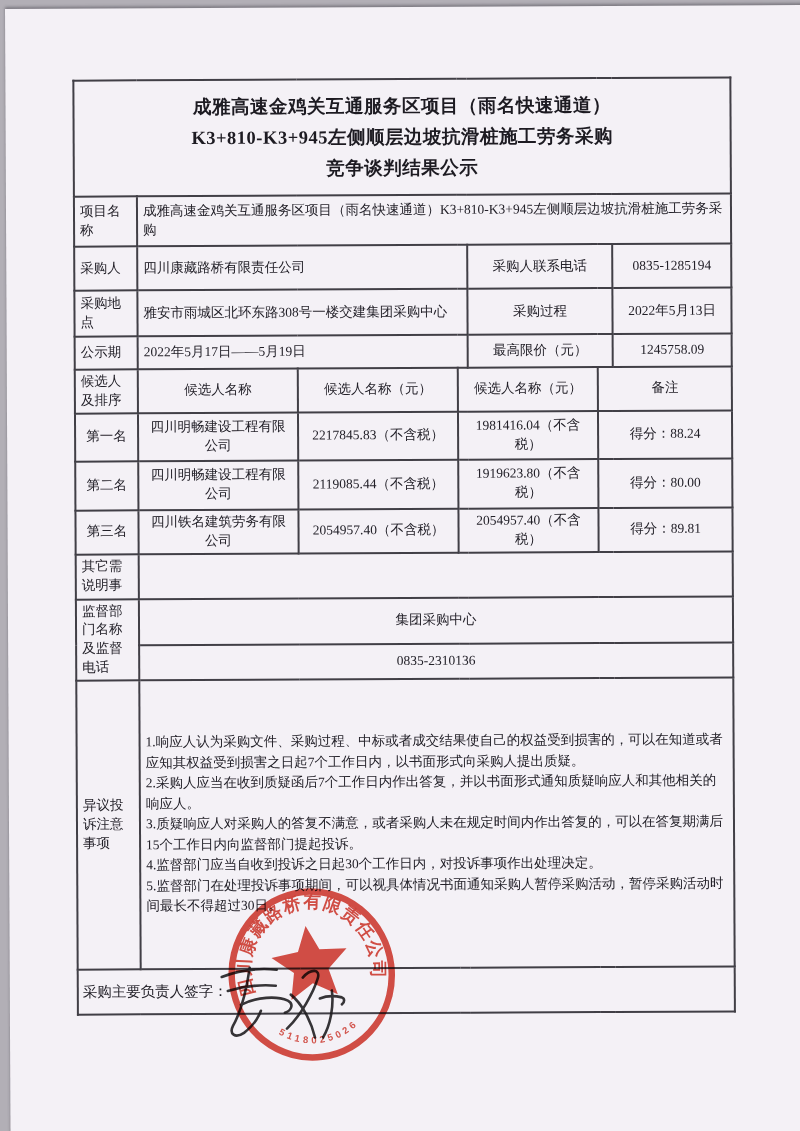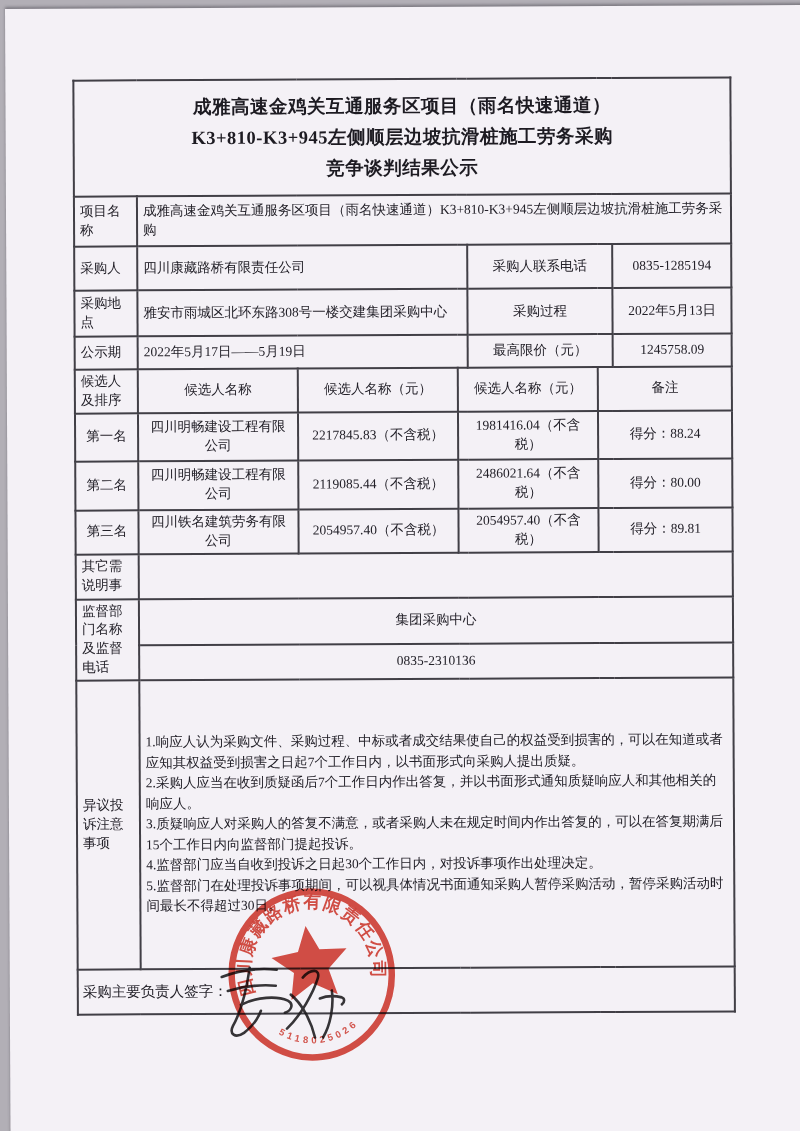--- a/index.html
+++ b/index.html
@@ -131,21 +131,21 @@
       <td class="c">第一名</td>
       <td class="c">四川明畅建设工程有限公司</td>
       <td class="c">2217845.83（不含税）</td>
       <td colspan="2" class="c">1981416.04（不含税）</td>
       <td colspan="2" class="c">得分：88.24</td>
     </tr>
     <tr style="height:49px">
       <td class="c">第二名</td>
       <td class="c">四川明畅建设工程有限公司</td>
       <td class="c">2119085.44（不含税）</td>
-      <td colspan="2" class="c">2486021.64（不含税）</td>
+      <td colspan="2" class="c">1919623.80（不含税）</td>
       <td colspan="2" class="c">得分：80.00</td>
     </tr>
     <tr style="height:43px">
       <td class="c">第三名</td>
       <td class="c">四川铁名建筑劳务有限公司</td>
       <td class="c">2054957.40（不含税）</td>
       <td colspan="2" class="c">2054957.40（不含税）</td>
       <td colspan="2" class="c">得分：89.81</td>
     </tr>
 

